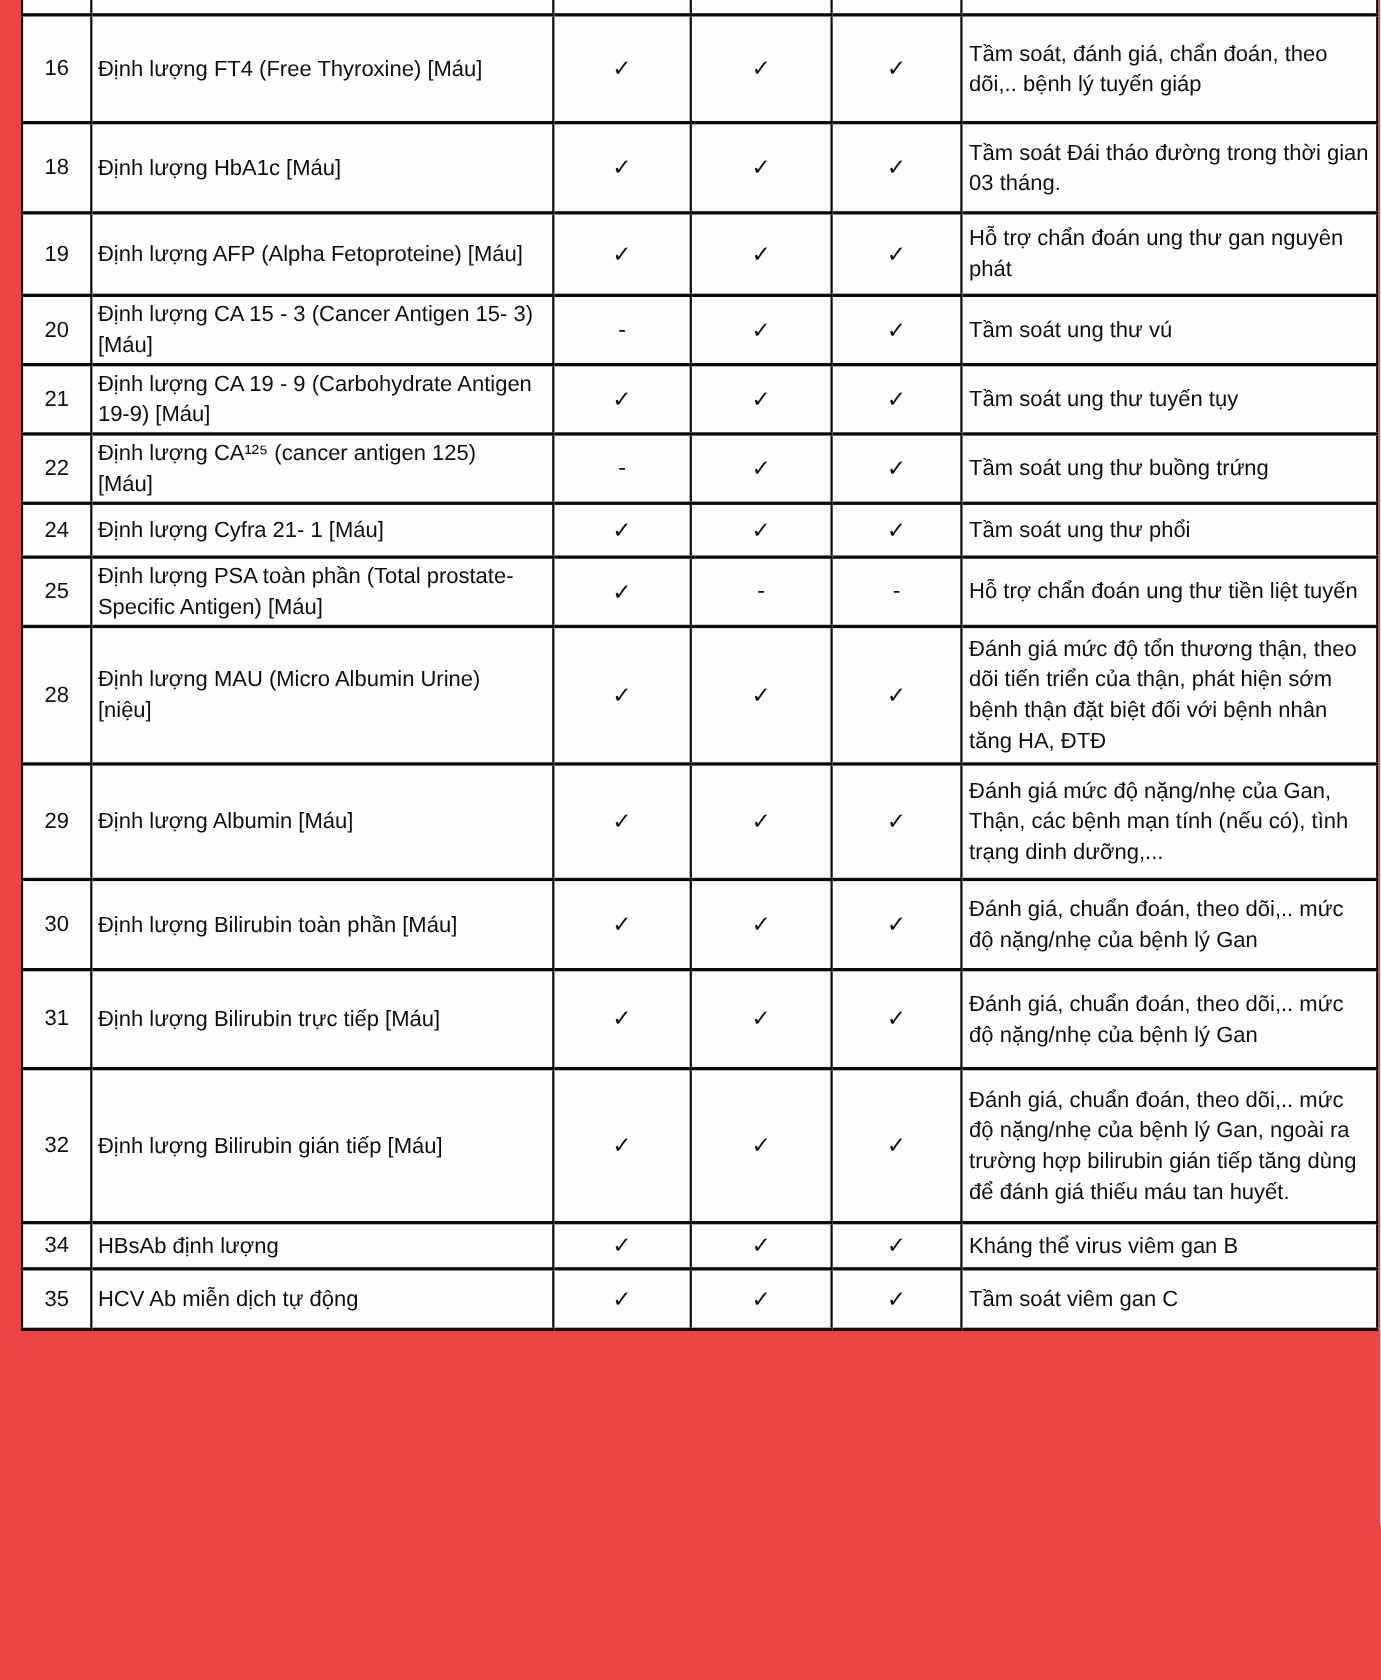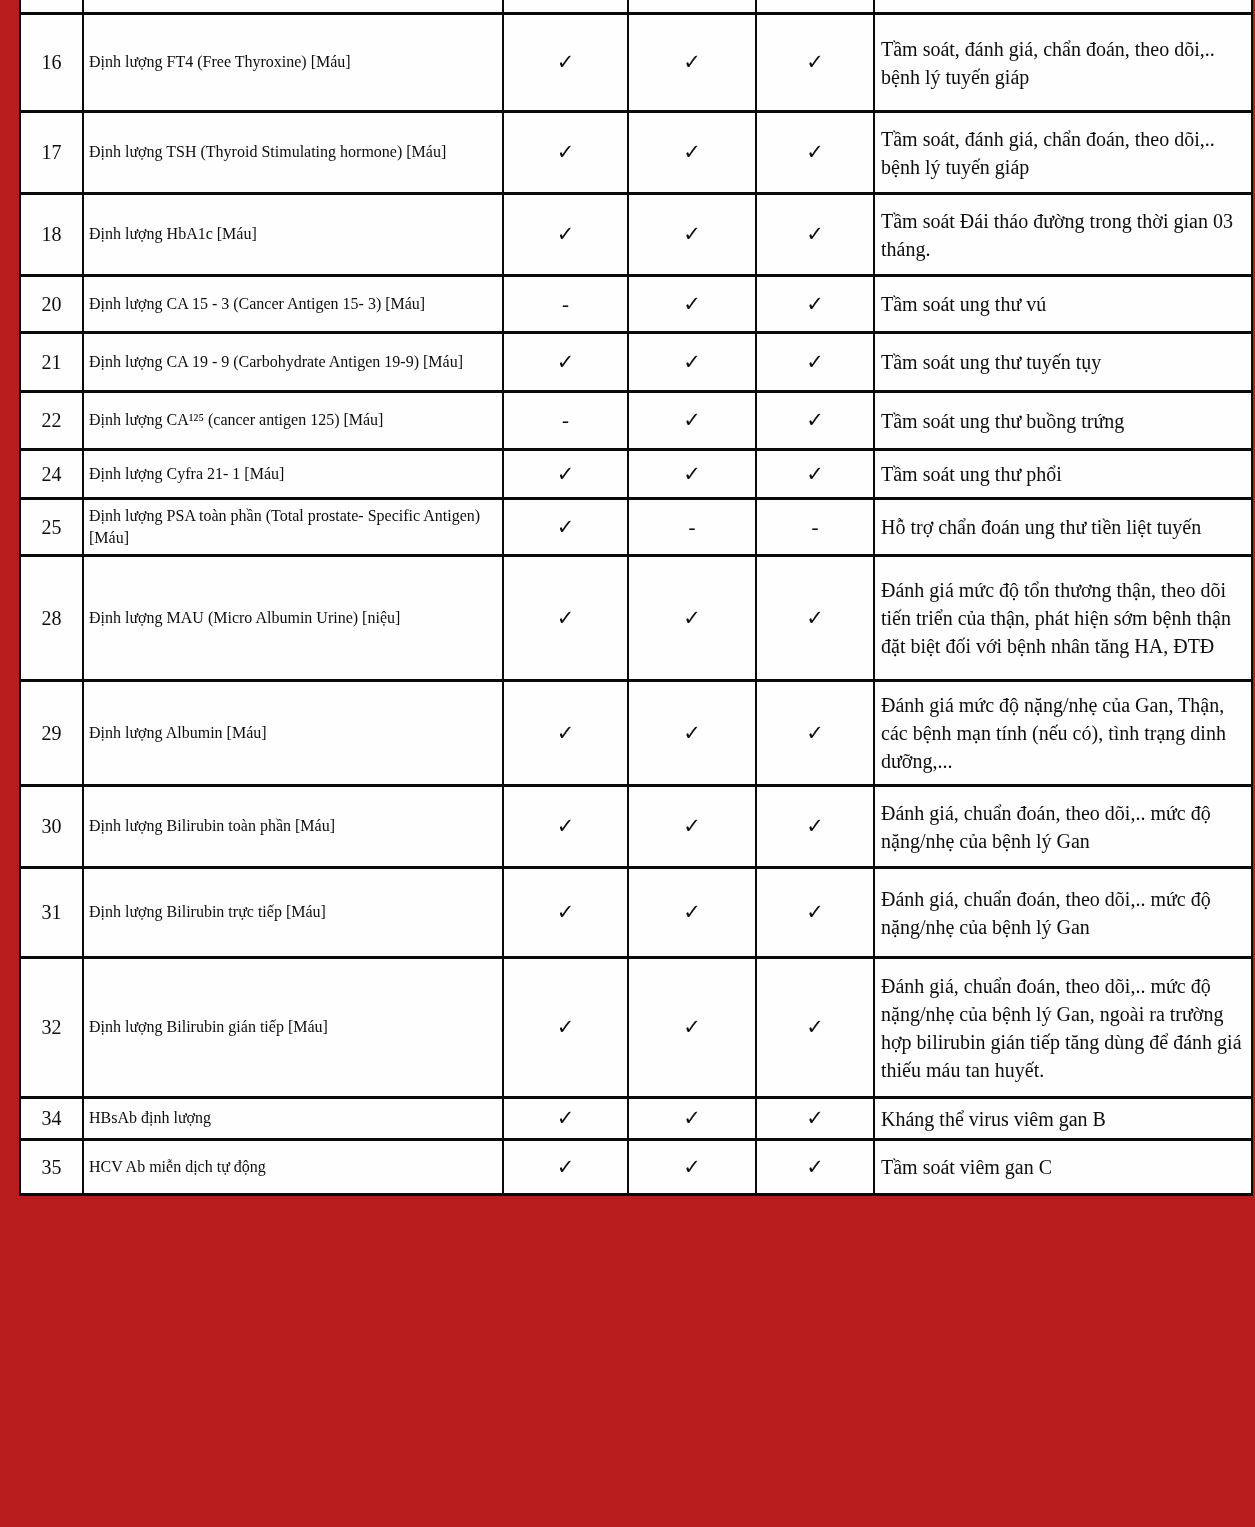--- a/index.html
+++ b/index.html
@@ -1,21 +1,21 @@
 <!DOCTYPE html>
 <html><head>
 <meta charset="utf-8">
 <style>
   html,body{margin:0;padding:0;background:#ffffff;}
   .page{
     position:relative;
     width:1255px;height:1527px;
-    background:#b91c1c;
+    background:#ef4444;
     overflow:hidden;
-    font-family:Liberation Serif, serif;
+    font-family:Liberation Sans, sans-serif;
     color:#0d0d0d;
   }
   table.lab-table{
     position:absolute;left:19px;top:-4px;
     width:1232px;
     border-collapse:collapse;
     table-layout:fixed;
     background:#fefefe;
   }
   td{
@@ -24,21 +24,21 @@
     border-top:3px solid #0a0a0a;
     border-bottom:3px solid #0a0a0a;
     vertical-align:middle;
     overflow:hidden;
   }
   td.num{
     text-align:center;
     font-size:20px;
   }
   td.name{
-    font-size:16px;
+    font-size:20px;
     line-height:1.4;
     padding:2px 14px 2px 5px;
     text-align:left;
   }
   td.check{
     text-align:center;
     font-size:21px;
   }
   td.desc{
     font-size:20px;
@@ -72,34 +72,34 @@
       </tr>
       <tr style="height: 98px;">
           <td class="num">16</td>
           <td class="name">Định lượng FT4 (Free Thyroxine) [Máu]</td>
           <td class="check">✓</td>
           <td class="check">✓</td>
           <td class="check">✓</td>
           <td class="desc">Tầm soát, đánh giá, chẩn đoán, theo dõi,.. bệnh lý tuyến giáp</td>
         </tr>
         <tr style="height: 82px;">
-          <td class="num">17</td>
-          <td class="name">Định lượng TSH (Thyroid Stimulating hormone) [Máu]</td>
-          <td class="check">✓</td>
-          <td class="check">✓</td>
-          <td class="check">✓</td>
-          <td class="desc">Tầm soát, đánh giá, chẩn đoán, theo dõi,.. bệnh lý tuyến giáp</td>
-        </tr>
-        <tr style="height: 82px;">
           <td class="num">18</td>
           <td class="name">Định lượng HbA1c [Máu]</td>
           <td class="check">✓</td>
           <td class="check">✓</td>
           <td class="check">✓</td>
           <td class="desc">Tầm soát Đái tháo đường trong thời gian 03 tháng.</td>
+        </tr>
+        <tr style="height: 75px;">
+          <td class="num">19</td>
+          <td class="name">Định lượng AFP (Alpha Fetoproteine) [Máu]</td>
+          <td class="check">✓</td>
+          <td class="check">✓</td>
+          <td class="check">✓</td>
+          <td class="desc">Hỗ trợ chẩn đoán ung thư gan nguyên phát</td>
         </tr>
         <tr style="height: 57px;">
           <td class="num">20</td>
           <td class="name">Định lượng CA 15 - 3 (Cancer Antigen 15- 3) [Máu]</td>
           <td class="check">-</td>
           <td class="check">✓</td>
           <td class="check">✓</td>
           <td class="desc">Tầm soát ung thư vú</td>
         </tr>
         <tr style="height: 59px;">

